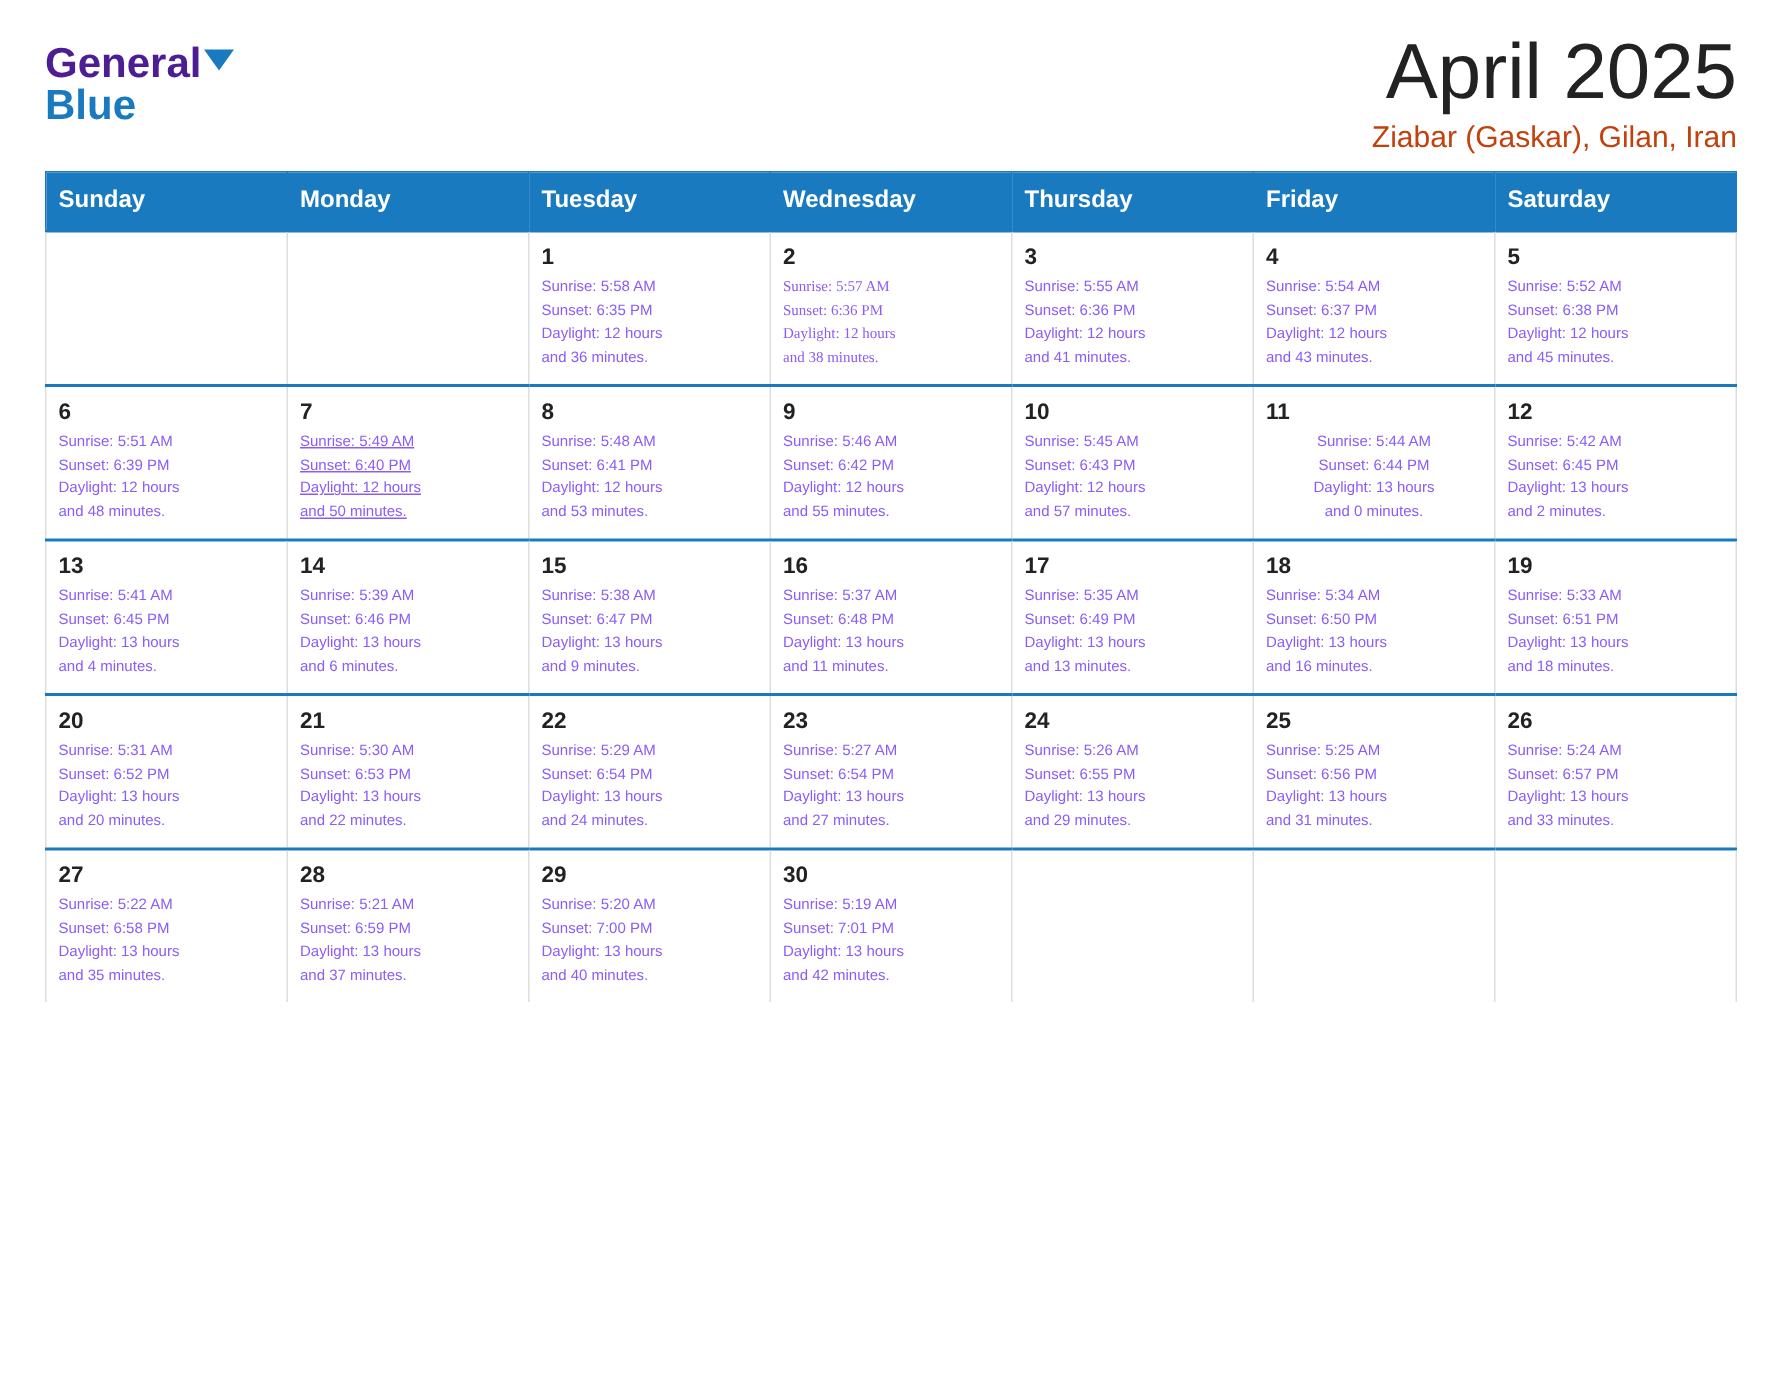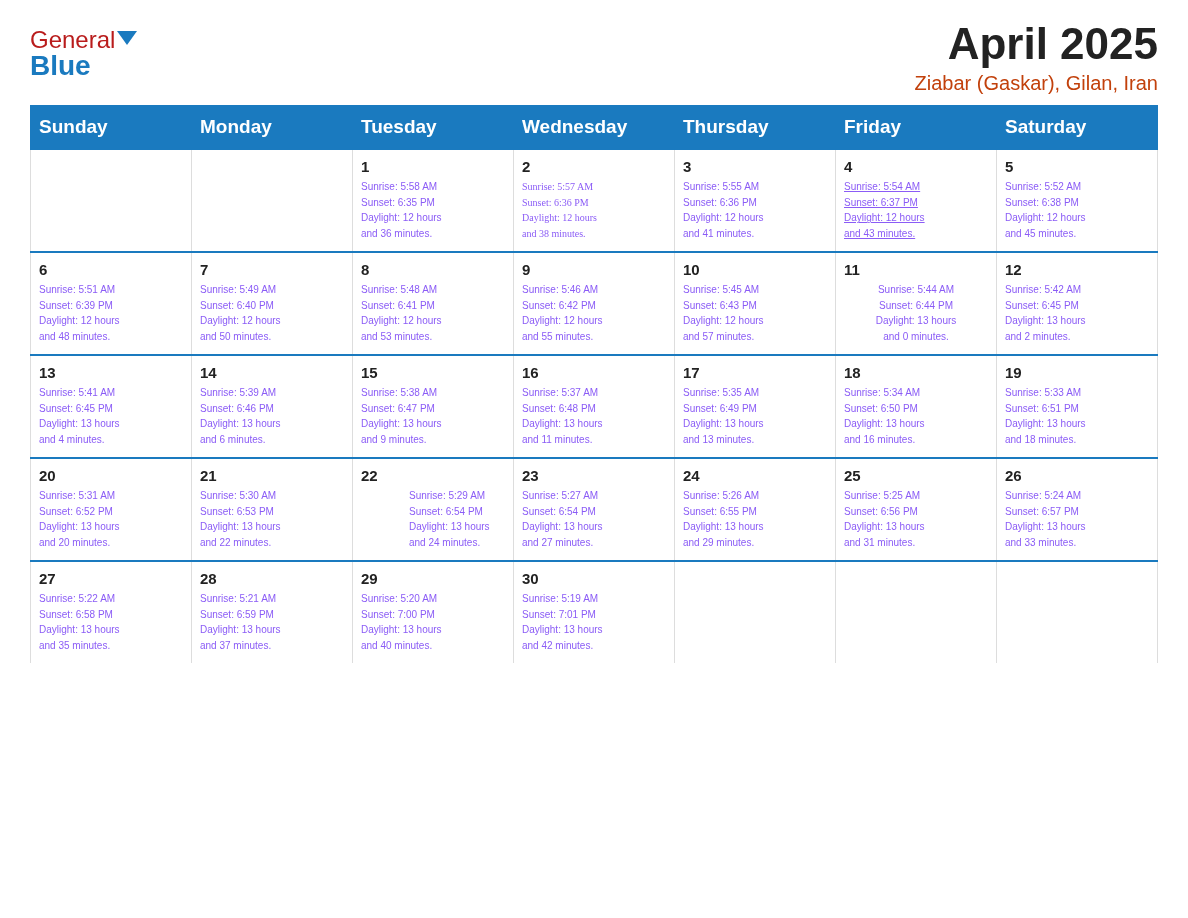--- a/index.html
+++ b/index.html
@@ -17,23 +17,23 @@
       align-items: flex-start;
       margin-bottom: 10px;
     }
     .logo {
       display: flex;
       flex-direction: column;
       align-items: flex-start;
       margin-top: 8px;
     }
     .logo-general {
-      font-size: 24px;
-      font-weight: normal;
-      color: #b91c1c;
+      font-size: 28px;
+      font-weight: bold;
+      color: #4c1d95;
       line-height: 1;
     }
     .logo-blue {
       font-size: 28px;
       font-weight: bold;
       color: #1a7abf;
       line-height: 1;
     }
     .logo-triangle {
       display: inline-block;
@@ -48,39 +48,39 @@
       top: -2px;
     }
     .logo-line {
       display: flex;
       align-items: center;
     }
     .title-section {
       text-align: right;
     }
     .month-title {
-      font-size: 44px;
-      font-weight: bold;
+      font-size: 52px;
+      font-weight: normal;
       color: #222;
       line-height: 1.1;
     }
     .subtitle {
       font-size: 20px;
       color: #c2410c;
       margin-top: 4px;
     }
     .calendar-table {
       width: 100%;
       border-collapse: collapse;
       margin-top: 10px;
     }
     .calendar-table thead tr th {
       background-color: #1a7abf;
       color: #fff;
-      font-size: 19px;
+      font-size: 16px;
       font-weight: bold;
       padding: 10px 8px;
       text-align: left;
       border: 1px solid #1a7abf;
     }
     .calendar-table tbody tr td {
       vertical-align: top;
       padding: 8px 8px 10px 8px;
       border-top: 2px solid #1a7abf;
       border-left: 1px solid #ddd;
@@ -157,21 +157,21 @@
         </td>
         <td>
           <span class="day-number">3</span>
           <div class="day-info" style="white-space: pre-line;">Sunrise: 5:55 AM
 Sunset: 6:36 PM
 Daylight: 12 hours
 and 41 minutes.</div>
         </td>
         <td>
           <span class="day-number">4</span>
-          <div class="day-info" style="white-space: pre-line; text-decoration: underline;">Sunrise: 5:54 AM
+          <div class="day-info" style="white-space: pre-line;">Sunrise: 5:54 AM
 Sunset: 6:37 PM
 Daylight: 12 hours
 and 43 minutes.</div>
         </td>
         <td>
           <span class="day-number">5</span>
           <div class="day-info" style="white-space: pre-line;">Sunrise: 5:52 AM
 Sunset: 6:38 PM
 Daylight: 12 hours
 and 45 minutes.</div>
@@ -180,21 +180,21 @@
       <tr>
         <td>
           <span class="day-number">6</span>
           <div class="day-info" style="white-space: pre-line;">Sunrise: 5:51 AM
 Sunset: 6:39 PM
 Daylight: 12 hours
 and 48 minutes.</div>
         </td>
         <td>
           <span class="day-number">7</span>
-          <div class="day-info" style="white-space: pre-line;">Sunrise: 5:49 AM
+          <div class="day-info" style="white-space: pre-line; text-decoration: underline;">Sunrise: 5:49 AM
 Sunset: 6:40 PM
 Daylight: 12 hours
 and 50 minutes.</div>
         </td>
         <td>
           <span class="day-number">8</span>
           <div class="day-info" style="white-space: pre-line;">Sunrise: 5:48 AM
 Sunset: 6:41 PM
 Daylight: 12 hours
 and 53 minutes.</div>
@@ -289,21 +289,21 @@
         </td>
         <td>
           <span class="day-number">21</span>
           <div class="day-info" style="white-space: pre-line;">Sunrise: 5:30 AM
 Sunset: 6:53 PM
 Daylight: 13 hours
 and 22 minutes.</div>
         </td>
         <td>
           <span class="day-number">22</span>
-          <div class="day-info" style="white-space: pre-line; margin-left: 48px;">Sunrise: 5:29 AM
+          <div class="day-info" style="white-space: pre-line;">Sunrise: 5:29 AM
 Sunset: 6:54 PM
 Daylight: 13 hours
 and 24 minutes.</div>
         </td>
         <td>
           <span class="day-number">23</span>
           <div class="day-info" style="white-space: pre-line;">Sunrise: 5:27 AM
 Sunset: 6:54 PM
 Daylight: 13 hours
 and 27 minutes.</div>

